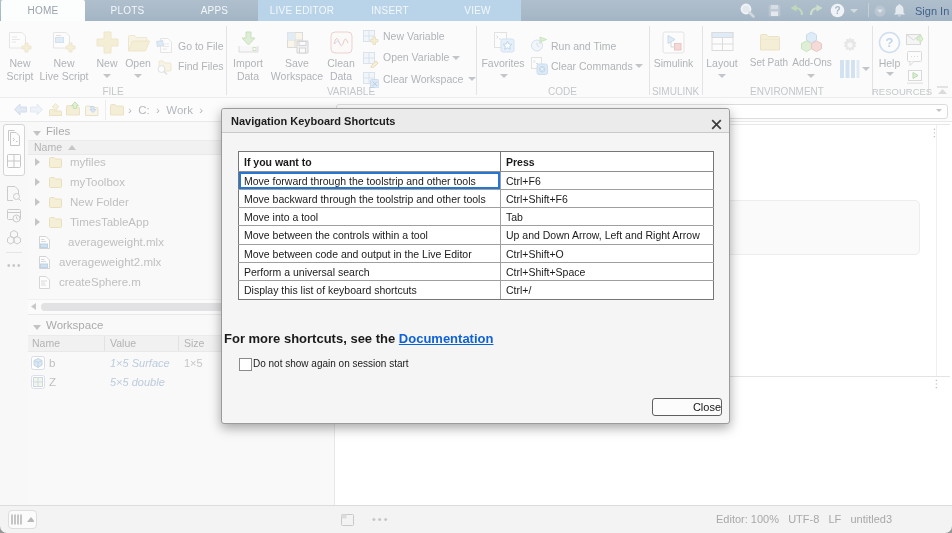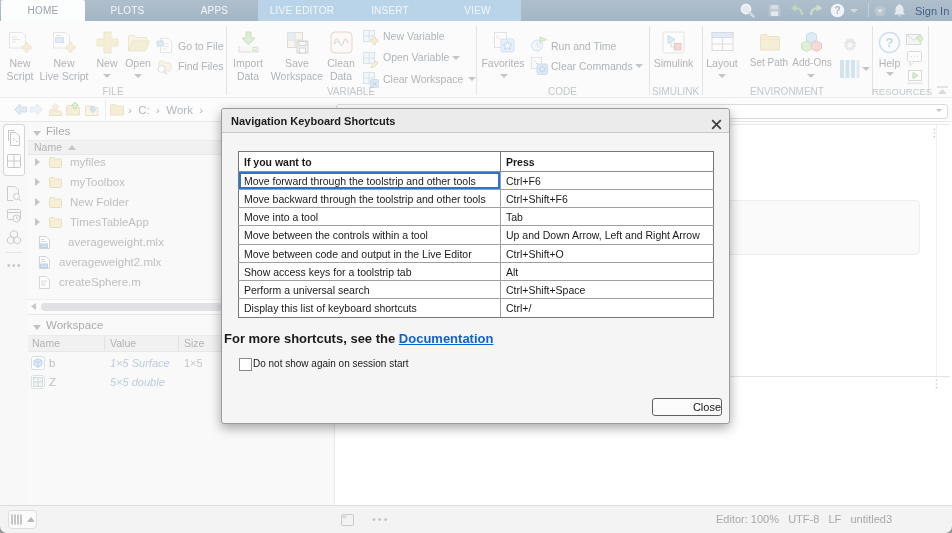--- a/index.html
+++ b/index.html
@@ -487,24 +487,20 @@
           </tr>
       <tr style="height:19px;margin-top:48px;">
             <td class="c1">Move between the controls within a tool</td>
             <td class="c2">Up and Down Arrow, Left and Right Arrow</td>
           </tr>
       <tr style="height:18px;">
             <td class="c1">Move between code and output in the Live Editor</td>
             <td class="c2">Ctrl+Shift+O</td>
           </tr>
       <tr style="height:18px;">
-            <td class="c1">Show access keys for a toolstrip tab</td>
-            <td class="c2">Alt</td>
-          </tr>
-      <tr style="height:18px;">
             <td class="c1">Perform a universal search</td>
             <td class="c2">Ctrl+Shift+Space</td>
           </tr>
       <tr style="height:19px;">
             <td class="c1">Display this list of keyboard shortcuts</td>
             <td class="c2">Ctrl+/</td>
           </tr>
     </tbody>
       </table>
     <div style="position:absolute;left:2px;top:222px;font-size:13px;color:#1a1a1a;font-weight:bold;">For more shortcuts, see the <span style="color:#0f62d6;text-decoration:underline;">Documentation</span></div>

